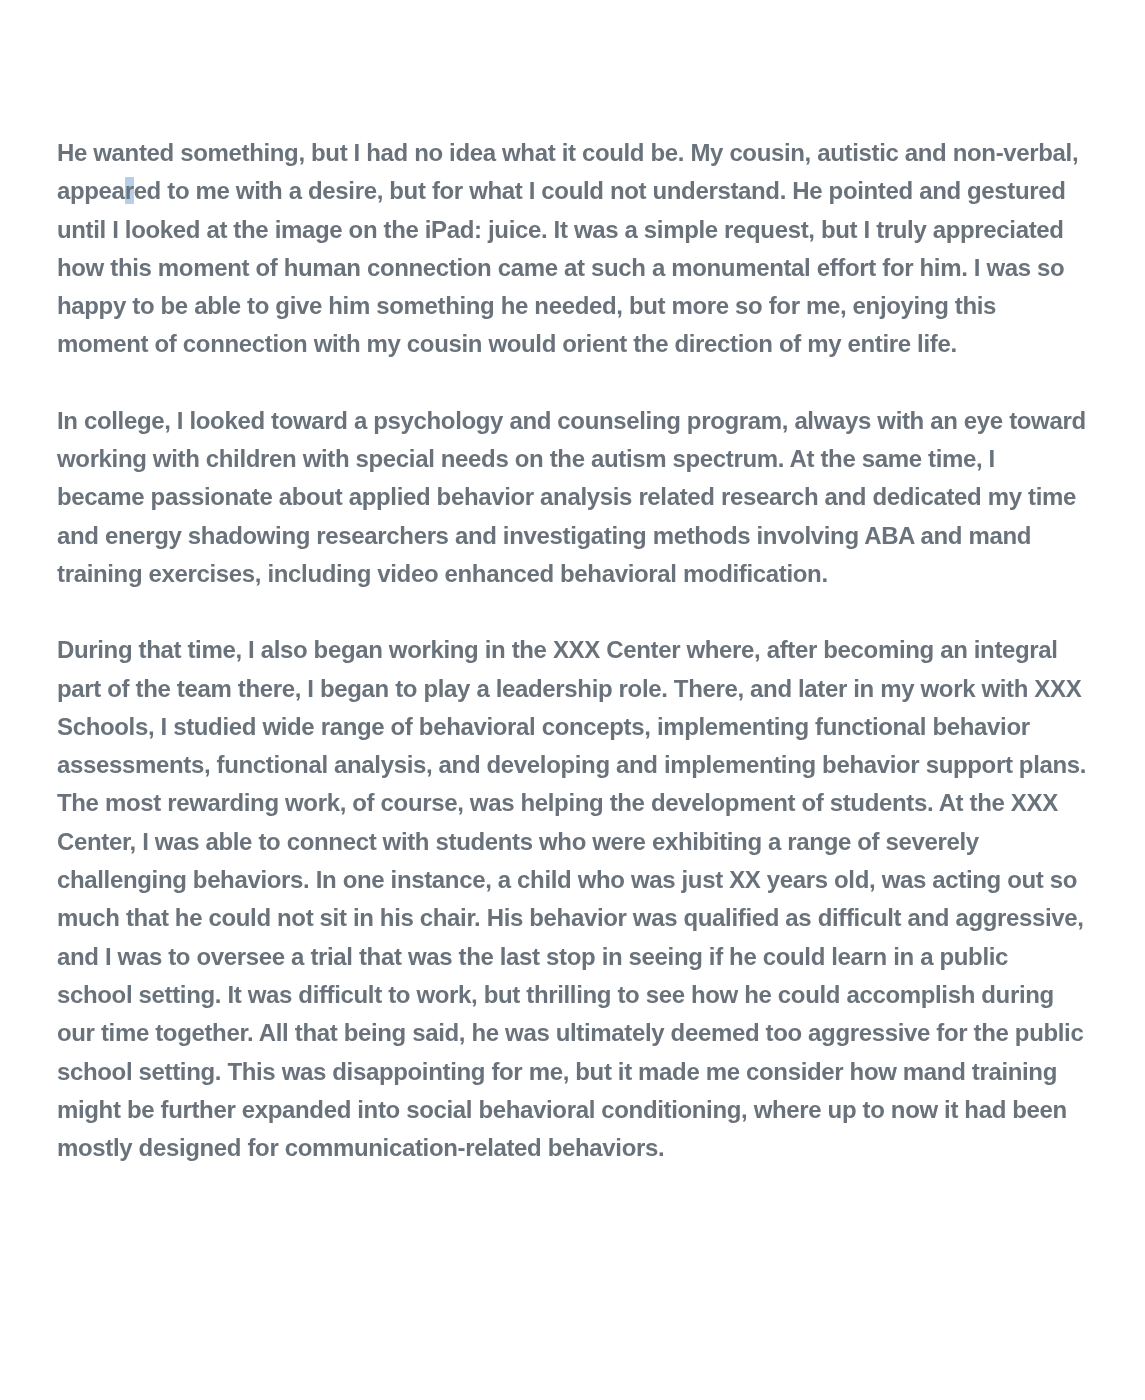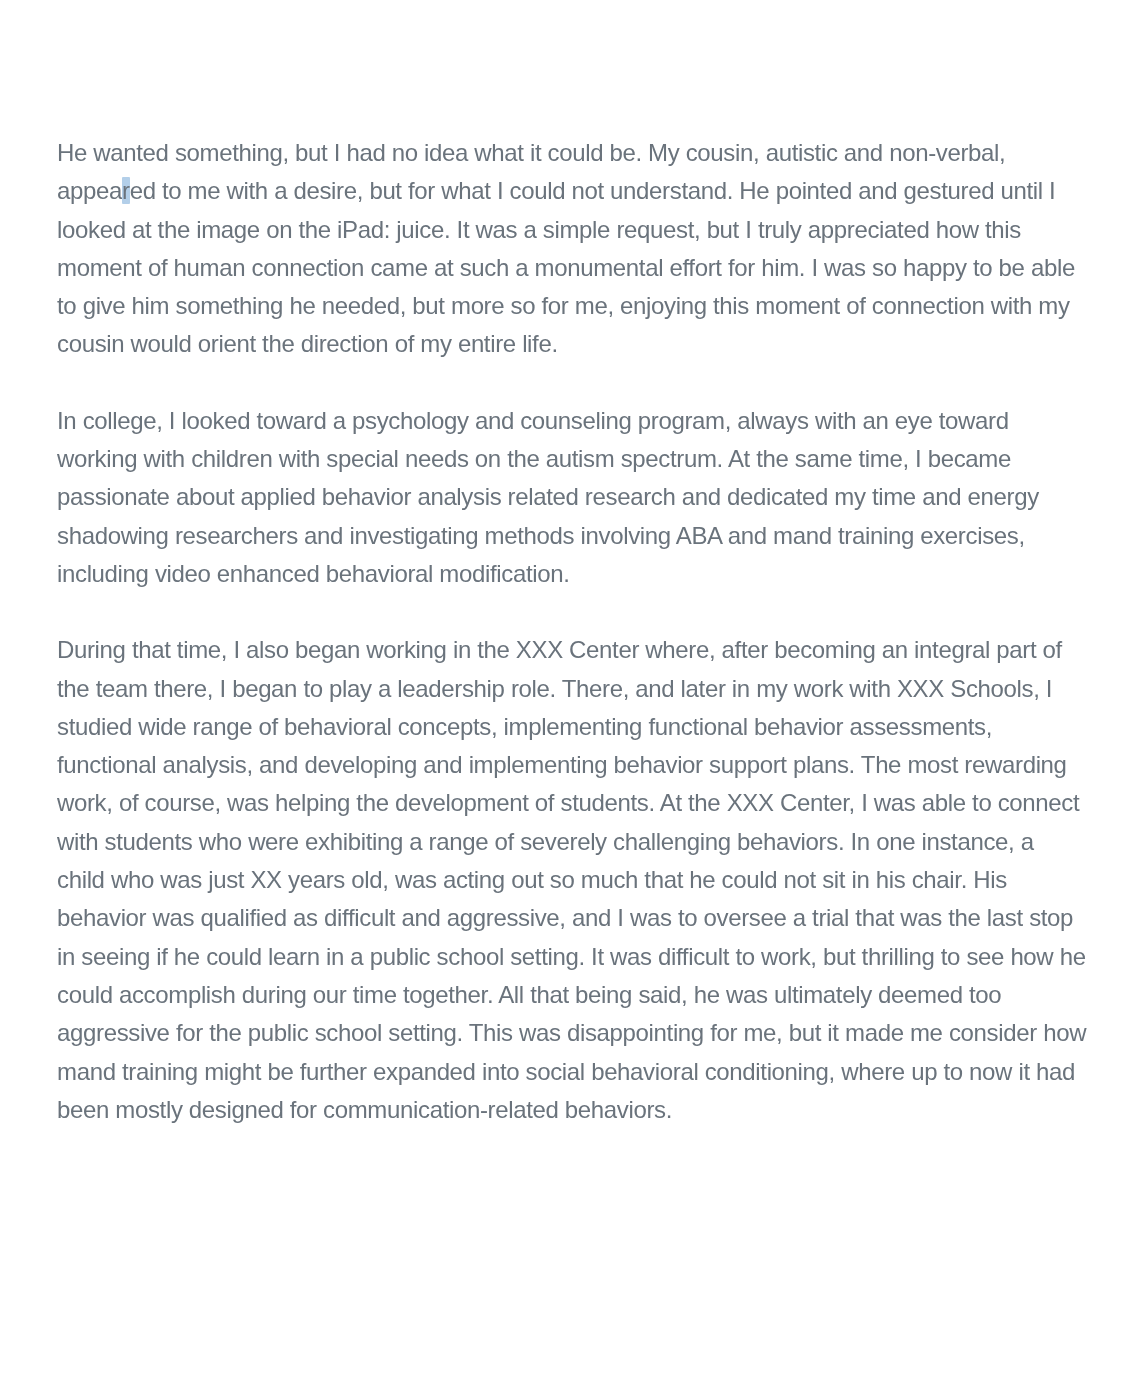--- a/index.html
+++ b/index.html
@@ -18,21 +18,21 @@
   .page{
     box-sizing:border-box;
     width:1145px;
     height:1400px;
     padding:134px 58px 0 57px;
   }
   .para{
     margin:0 0 38px 0;
     font-size:24px;
     line-height:38.3px;
-    font-weight:400;
+    font-weight:700;
     color:var(--text);
     letter-spacing:-0.35px;
     cursor:text;
   }
   .remote-cursor{
     background:var(--cursor);
     border-radius:1px;
   }
 </style>
 </head>

